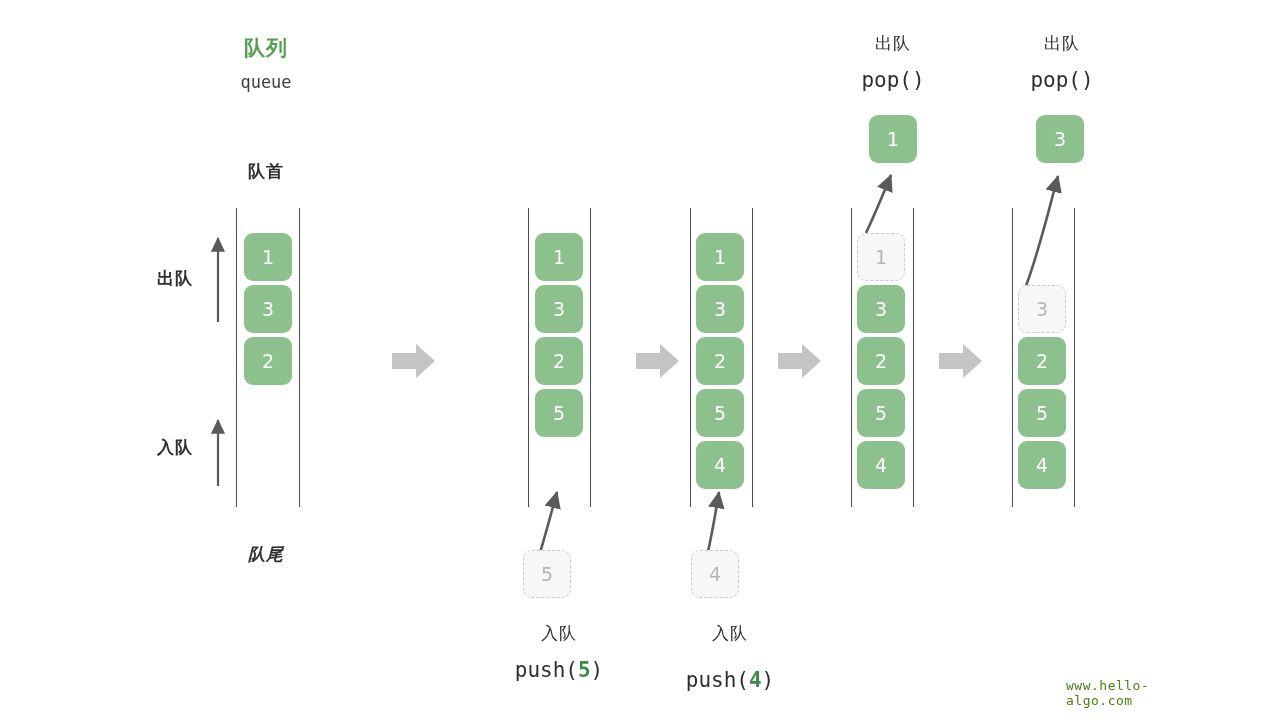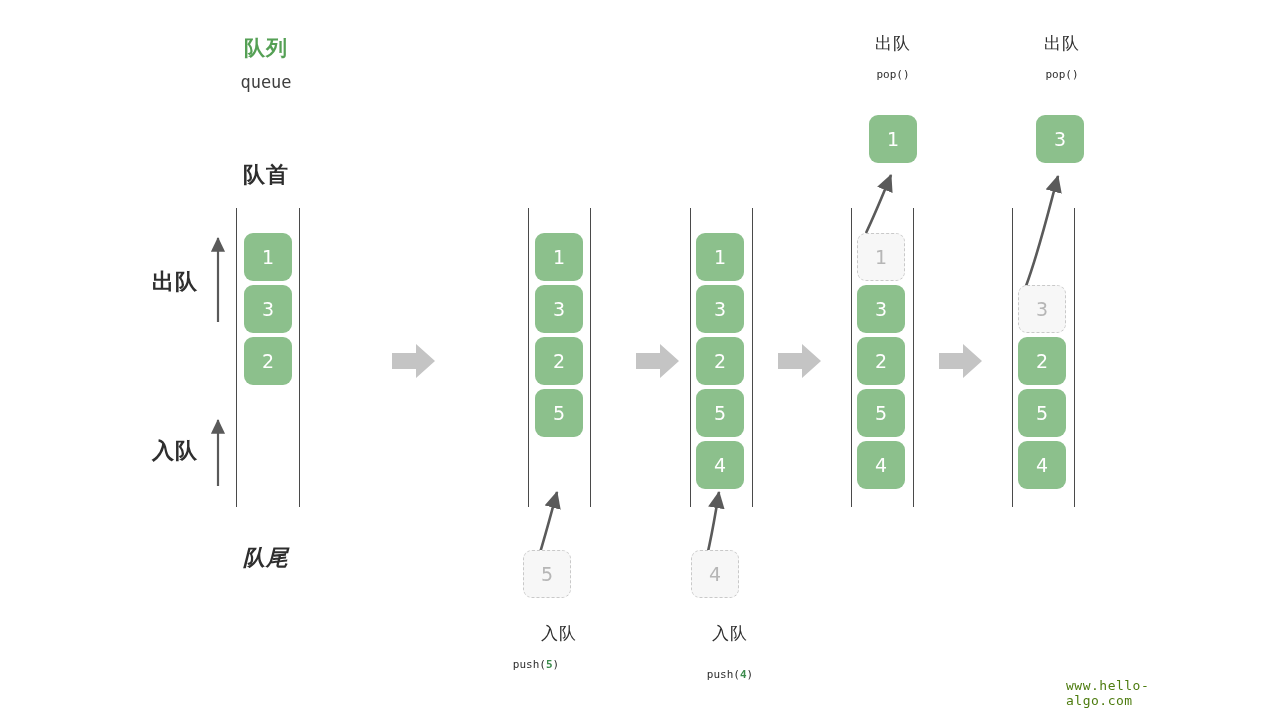--- a/index.html
+++ b/index.html
@@ -29,35 +29,35 @@
     text-align: center;
     letter-spacing: 1px;
   }
   .title-en {
     font-family: "DejaVu Sans Mono", monospace;
     font-size: 17px;
     color: #3f3f3f;
     text-align: center;
   }
   .side-label {
-    font-size: 22px;
+    font-size: 17px;
     font-weight: bold;
     color: #2e2e2e;
     text-align: center;
     letter-spacing: 1px;
   }
   .op-cn {
     font-size: 17px;
     color: #2e2e2e;
     text-align: center;
     letter-spacing: 1px;
   }
   .op-code {
     font-family: "DejaVu Sans Mono", monospace;
-    font-size: 11px;
+    font-size: 21px;
     color: #2e2e2e;
     text-align: center;
     white-space: pre;
   }
   .op-code .hl { color: #3b8b4c; font-weight: bold; }
   .watermark {
     font-family: "DejaVu Sans Mono", monospace;
     font-size: 13px;
     color: #4d7c0f;
     letter-spacing: 0.5px;
@@ -150,21 +150,21 @@
   <div class="abs rail" style="left:590px; top:208px; height:299px;"></div>
 
   <div class="abs cell filled" style="left:535px; top:233px;">1</div>
   <div class="abs cell filled" style="left:535px; top:285px;">3</div>
   <div class="abs cell filled" style="left:535px; top:337px;">2</div>
   <div class="abs cell filled" style="left:535px; top:389px;">5</div>
 
   <div class="abs cell ghost" style="left:523px; top:550px;">5</div>
 
   <div class="abs op-cn" style="left:489px; top:622px; width:140px;">入队</div>
-  <div class="abs op-code" style="left:466px; top:658px; width:140px;text-align:center;"><span>push(</span><span class="hl">5</span><span>)</span></div>
+  <div class="abs op-code" style="left:489px; top:658px; width:140px;text-align:center;"><span>push(</span><span class="hl">5</span><span>)</span></div>
 
   <svg class="abs block-arrow" style="left:636px; top:342px;" viewBox="0 0 44 38">
     <path d="M0,11 L24,11 L24,2 L43,19 L24,36 L24,27 L0,27 z" fill="#c4c4c4"></path>
   </svg>
 
   <div class="abs rail" style="left:690px; top:208px; height:299px;"></div>
   <div class="abs rail" style="left:752px; top:208px; height:299px;"></div>
 
   <div class="abs cell filled" style="left:696px; top:233px;">1</div>
   <div class="abs cell filled" style="left:696px; top:285px;">3</div>

